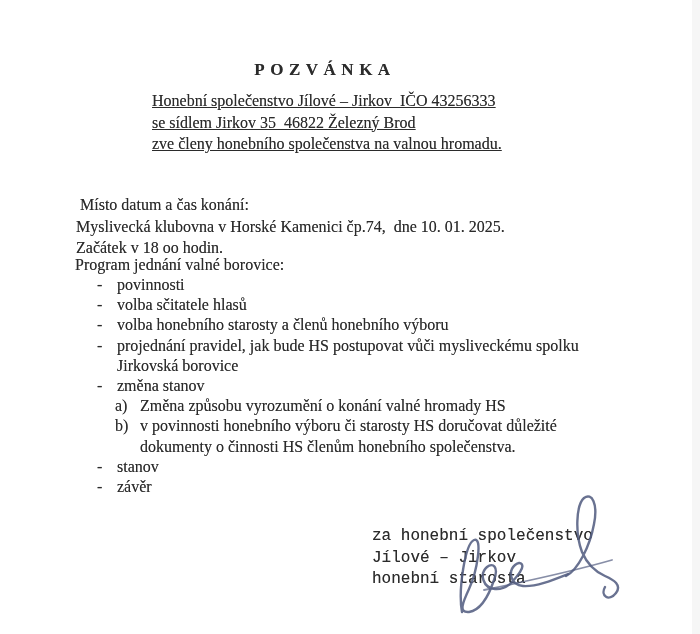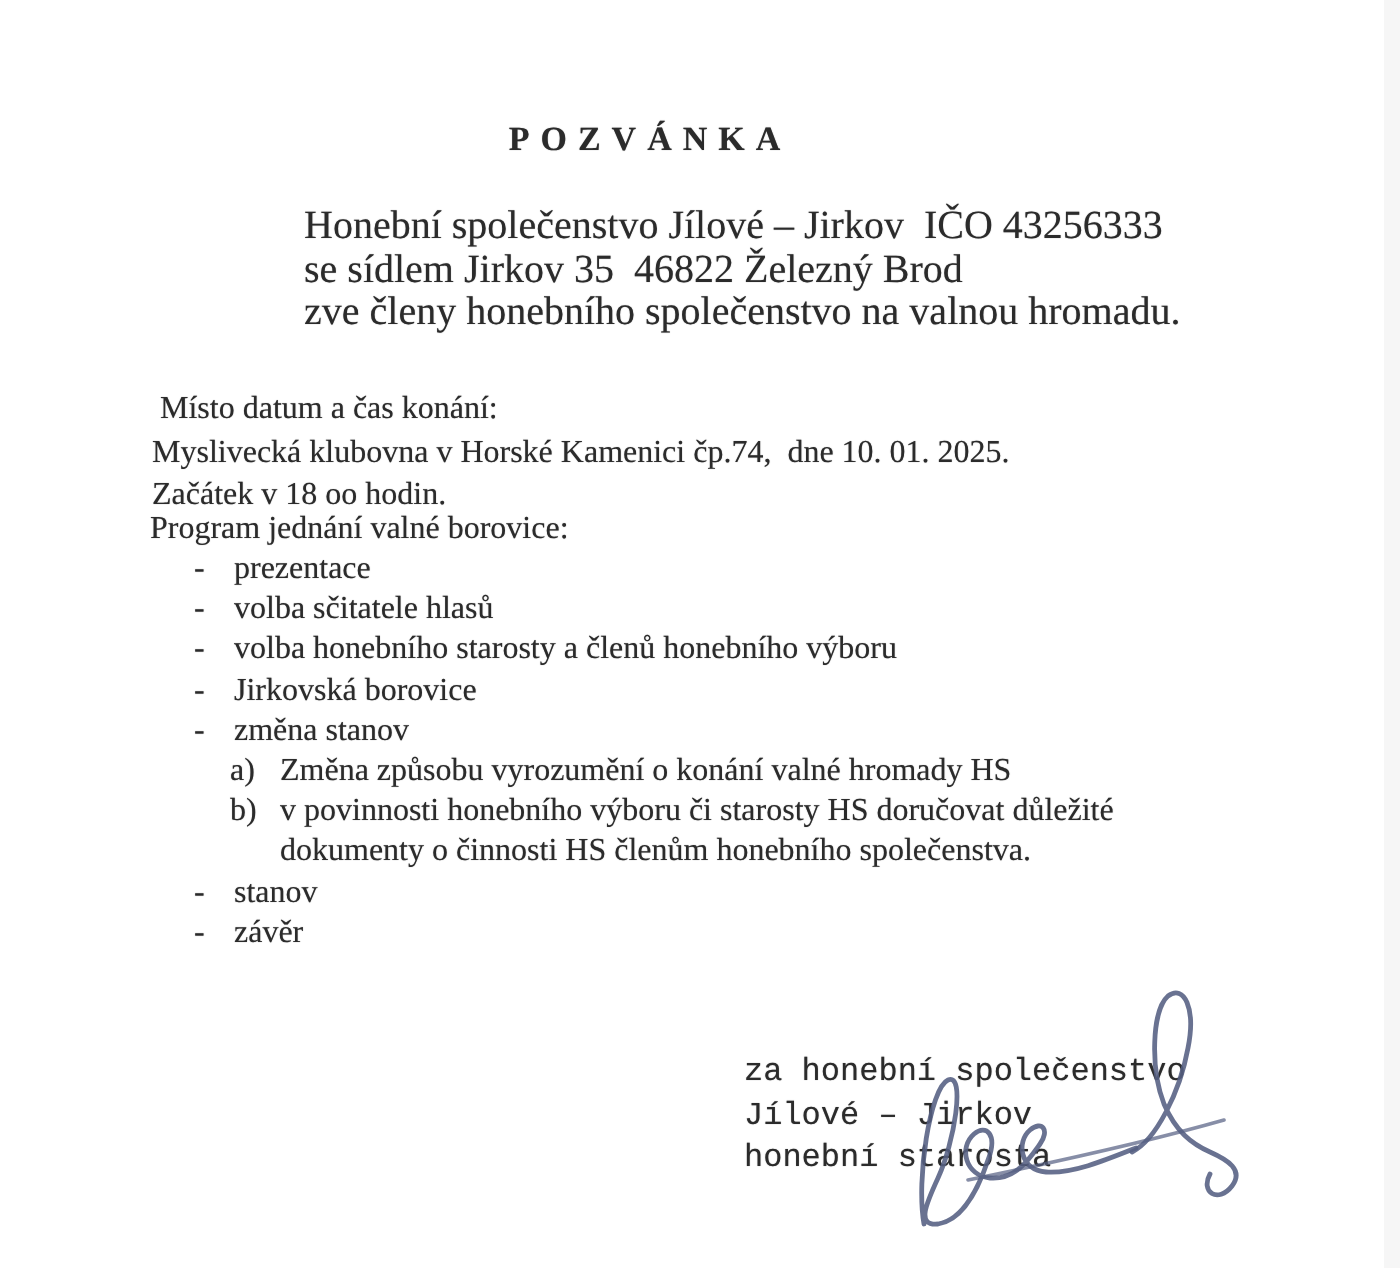--- a/index.html
+++ b/index.html
@@ -18,22 +18,22 @@
   }
   .line{white-space:pre;}
   .doc-title{
     position:absolute;left:240px;top:60px;width:170px;
     text-align:center;
     font-size:17px;font-weight:bold;
     letter-spacing:5.5px;
     white-space:pre;
   }
   .intro{
-    position:absolute;left:152px;top:103px;
-    font-size:20px;line-height:21.5px;
+    position:absolute;left:152px;top:90px;
+    font-size:16px;line-height:21.5px;text-decoration:underline;
   }
   .meeting{
     position:absolute;left:76px;top:174px;
     font-size:16px;line-height:21.5px;margin-top:20px;
   }
   .program-heading{
     position:absolute;left:75px;top:254px;
     font-size:16px;line-height:21px;
   }
   .program-list{
@@ -66,57 +66,58 @@
 </head>
 <body>
 
 <div class="page">
 
   <div class="doc-title">POZVÁNKA</div>
 
   <div class="intro">
     <div class="line">Honební společenstvo Jílové – Jirkov  IČO 43256333</div>
     <div class="line">se sídlem Jirkov 35  46822 Železný Brod</div>
-    <div class="line">zve členy honebního společenstvo na valnou hromadu.</div>
+    <div class="line">zve členy honebního společenstva na valnou hromadu.</div>
   </div>
 
   <div class="meeting">
     <div class="line"> Místo datum a čas konání:</div>
     <div class="line">Myslivecká klubovna v Horské Kamenici čp.74,  dne 10. 01. 2025.</div>
     <div class="line">Začátek v 18 oo hodin.</div>
   </div>
 
   <div class="program-heading line">Program jednání valné borovice:</div>
 
   <div class="program-list">
 
     <div class="p-item">
       <span class="marker">-</span>
       <div class="itxt">
-          <div class="line">prezentace</div>
+          <div class="line">povinnosti</div>
         </div>
     </div>
 
     <div class="p-item">
       <span class="marker">-</span>
       <div class="itxt">
           <div class="line">volba sčitatele hlasů</div>
         </div>
     </div>
 
     <div class="p-item">
       <span class="marker">-</span>
       <div class="itxt">
           <div class="line">volba honebního starosty a členů honebního výboru</div>
         </div>
     </div>
 
     <div class="p-item">
       <span class="marker">-</span>
       <div class="itxt">
+        <div class="line">projednání pravidel, jak bude HS postupovat vůči mysliveckému spolku</div>
         <div class="line">Jirkovská borovice</div>
       </div>
     </div>
 
     <div class="p-item">
       <span class="marker">-</span>
       <div class="itxt">
           <div class="line">změna stanov</div>
         </div>
     </div>

